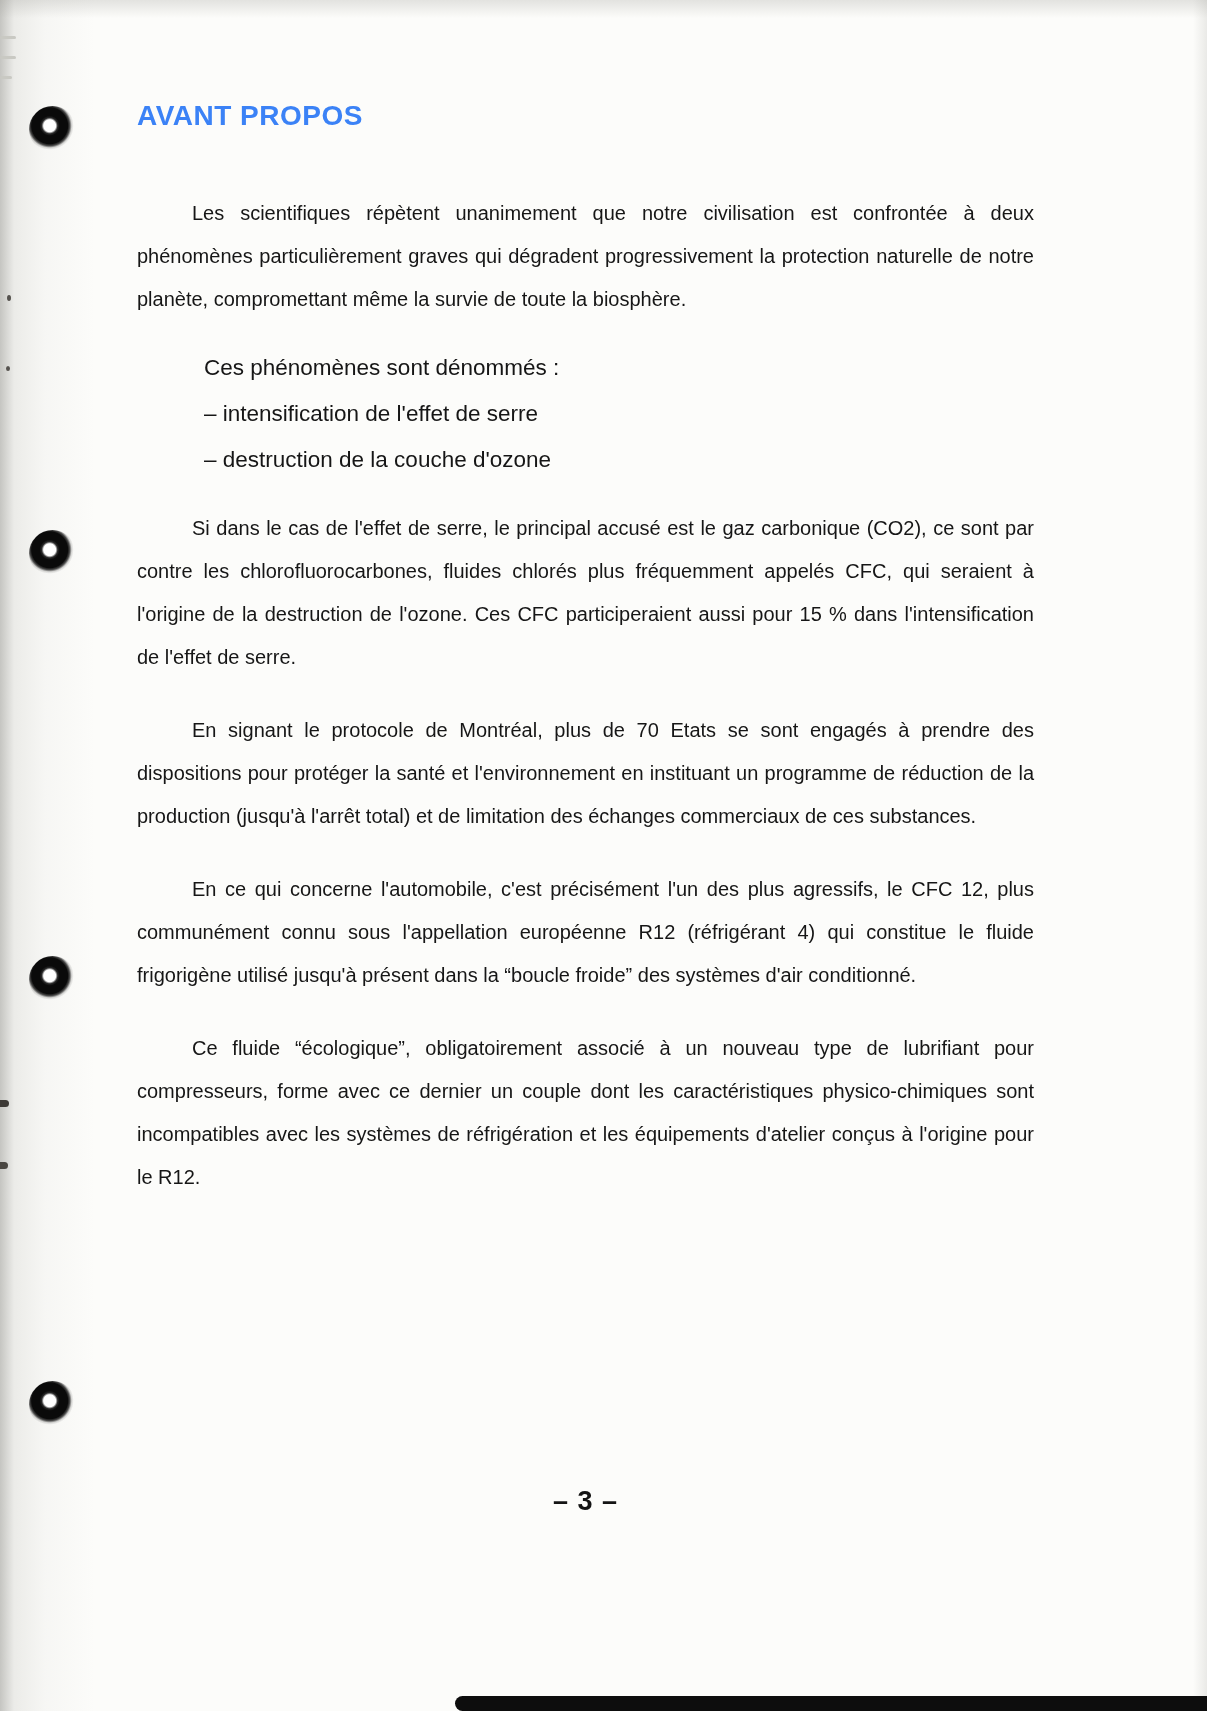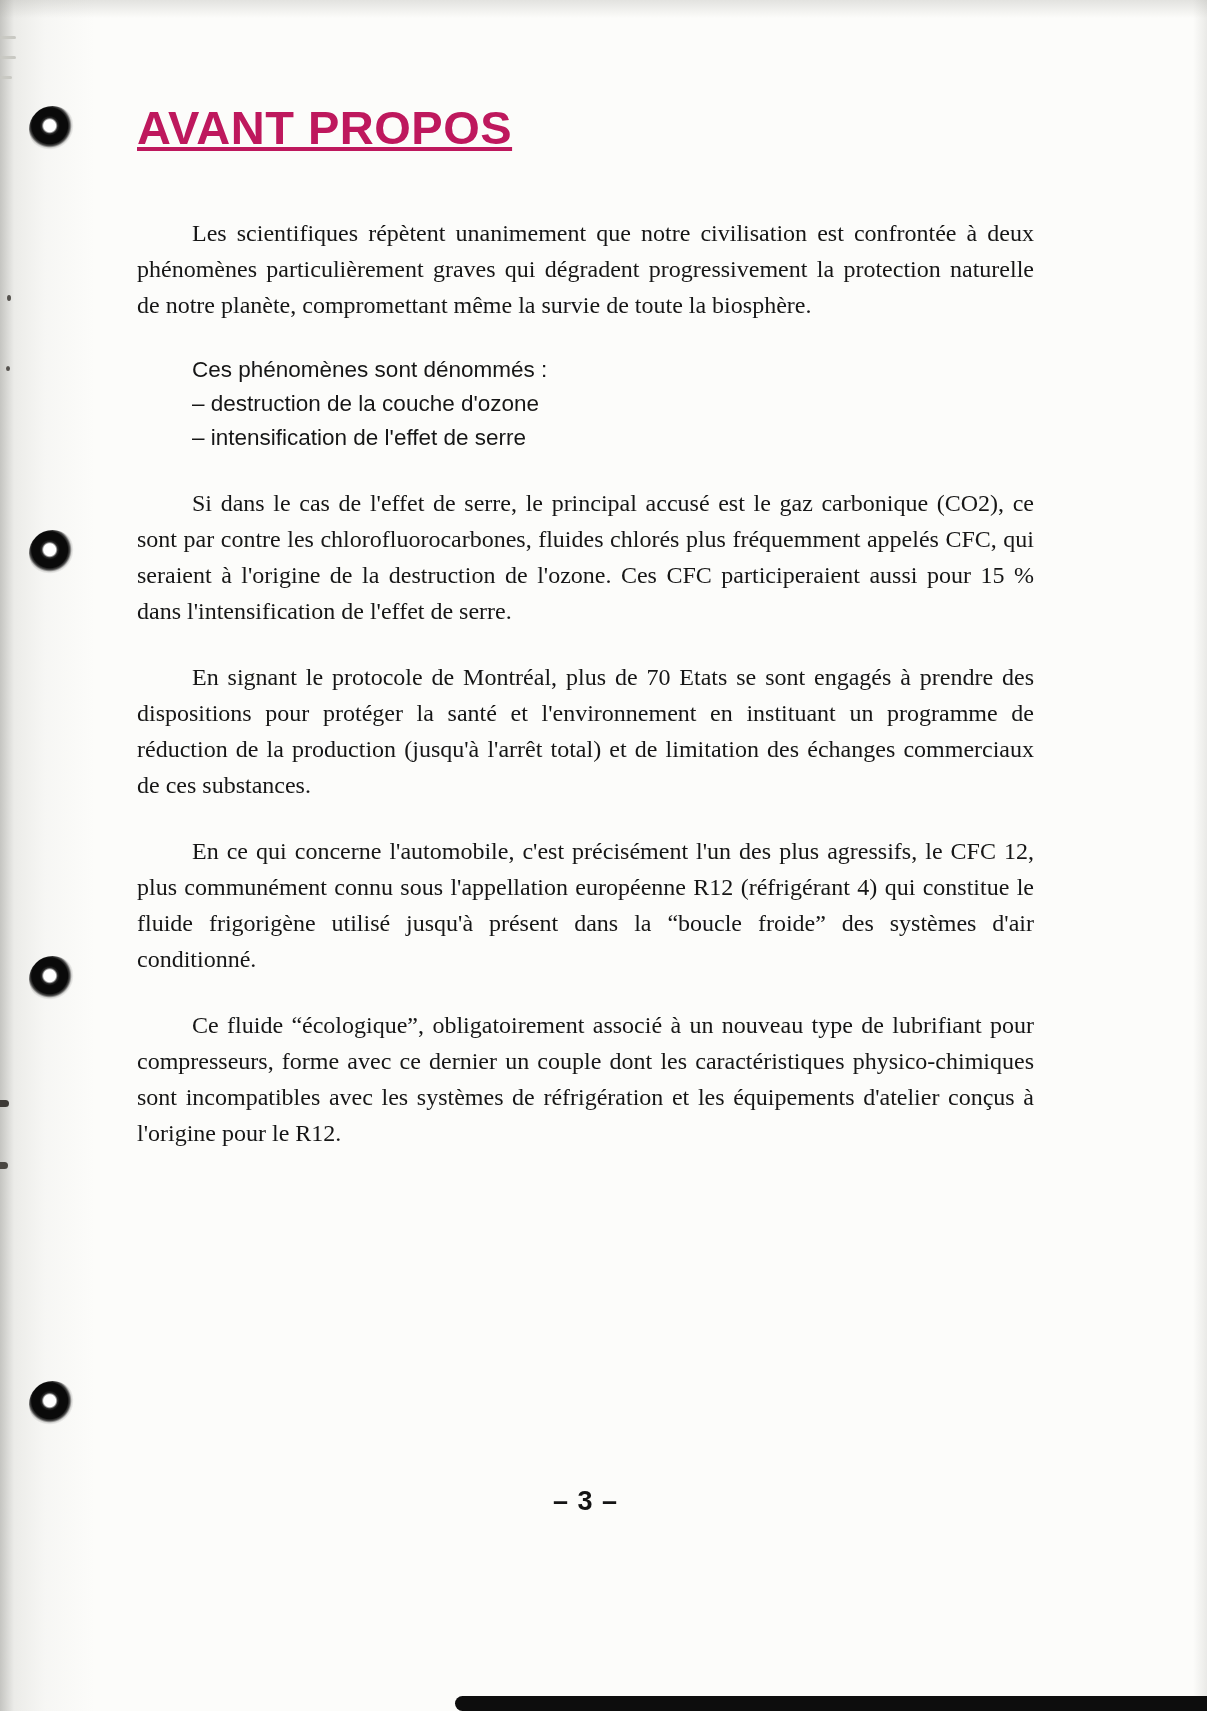--- a/index.html
+++ b/index.html
@@ -80,40 +80,38 @@
   .sp-4 { left: 0px; top: 1162px; width: 8px; height: 7px; border-radius: 0 4px 4px 0; background:#4a4742; }
   
   .content {
     position: absolute;
     left: 137px;
     top: 100px;
     width: 897px;
   }
   h1.title {
     margin: 0 0 60px 0;
-    font-size: 47px;
+    font-size: 28px;
     font-weight: 700;
     letter-spacing: 0.5px;
-    color: #be185d;
-    text-decoration: underline;
+    color: #3b82f6;
   }
   p.para {
     margin: 0 0 30px 0;
-    font-size: 24px;
-    line-height: 36px;
+    font-size: 20px;
+    line-height: 43px;
     text-align: justify;
     text-indent: 55px;
     color: #161616;
-    font-family: Liberation Serif, serif;
   }
   .list-block {
     margin: 0 0 30px 0;
   }
   .list-block .line {
-    margin: 0;
+    margin: 12px;
     font-size: 22.5px;
     line-height: 34px;
     text-indent: 55px;
     text-align: left;
   }
   .page-number {
     position: absolute;
     left: 137px;
     top: 1486px;
     width: 897px;
@@ -155,22 +153,22 @@
   <div class="hole hole-3"></div>
   <div class="hole hole-4"></div>
 
   <div class="content">
     <h1 class="title">AVANT PROPOS</h1>
 
     <p class="para">Les scientifiques répètent unanimement que notre civilisation est confrontée à deux phénomènes particulièrement graves qui dégradent progressivement la protection naturelle de notre planète, compromettant même la survie de toute la biosphère.</p>
 
     <div class="list-block">
       <p class="line">Ces phénomènes sont dénommés :</p>
+      <p class="line">– intensification de l'effet de serre</p>
       <p class="line">– destruction de la couche d'ozone</p>
-      <p class="line">– intensification de l'effet de serre</p>
     </div>
 
     <p class="para">Si dans le cas de l'effet de serre, le principal accusé est le gaz carbonique (CO2), ce sont par contre les chlorofluorocarbones, fluides chlorés plus fréquemment appelés CFC, qui seraient à l'origine de la destruction de l'ozone. Ces CFC participeraient aussi pour 15 % dans l'intensification de l'effet de serre.</p>
     <p class="para">En signant le protocole de Montréal, plus de 70 Etats se sont engagés à prendre des dispositions pour protéger la santé et l'environnement en instituant un programme de réduction de la production (jusqu'à l'arrêt total) et de limitation des échanges commerciaux de ces substances.</p>
     <p class="para">En ce qui concerne l'automobile, c'est précisément l'un des plus agressifs, le CFC 12, plus communément connu sous l'appellation européenne R12 (réfrigérant 4) qui constitue le fluide frigorigène utilisé jusqu'à présent dans la “boucle froide” des systèmes d'air conditionné.</p>
     <p class="para">Ce fluide “écologique”, obligatoirement associé à un nouveau type de lubrifiant pour compresseurs, forme avec ce dernier un couple dont les caractéristiques physico-chimiques sont incompatibles avec les systèmes de réfrigération et les équipements d'atelier conçus à l'origine pour le R12.</p>
   </div>
 
   <div class="page-number">– 3 –</div>
 

